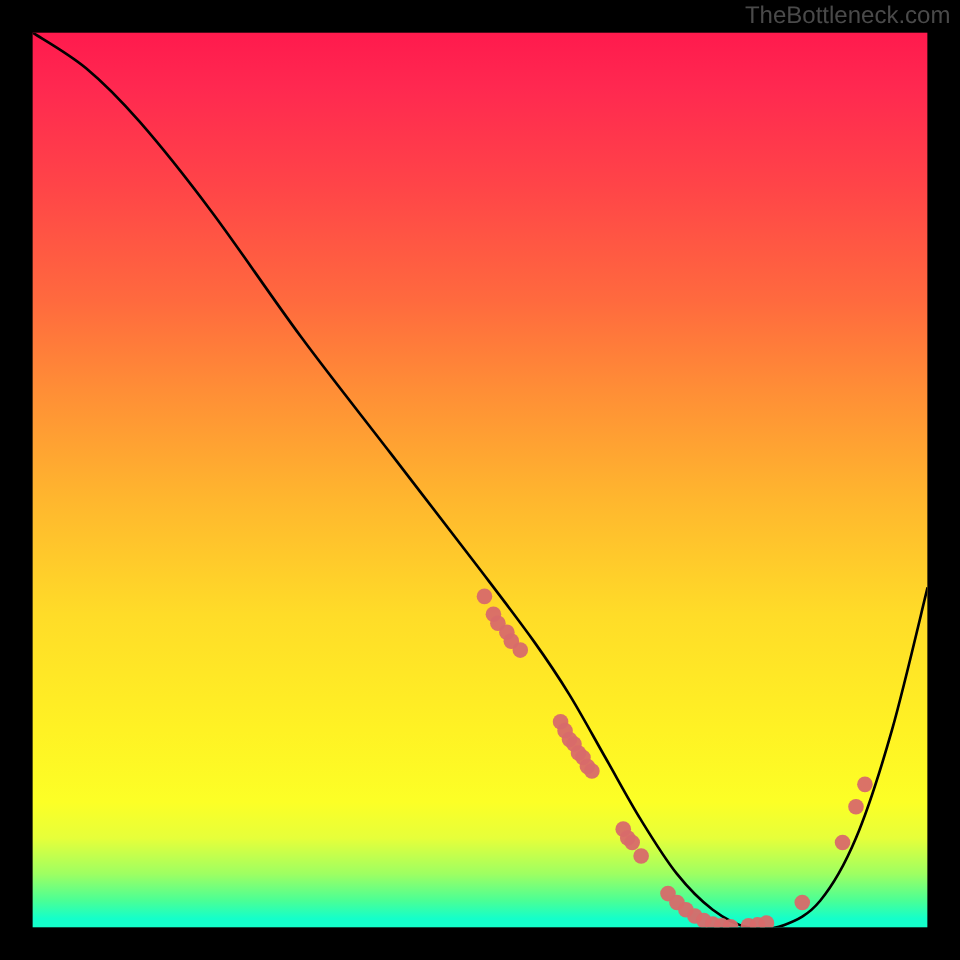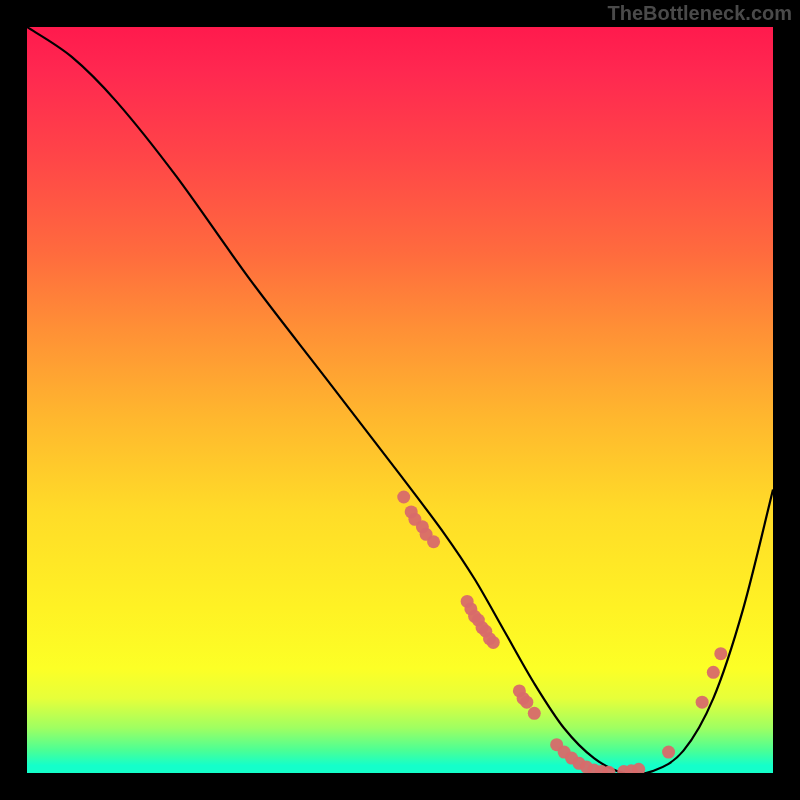--- a/index.html
+++ b/index.html
@@ -10,21 +10,21 @@
     position: relative;
     font-family: Arial, sans-serif;
     overflow: hidden;
   }
   .watermark {
     position: absolute;
     top: 2px;
     right: 8px;
     color: #4a4a4a;
     font-size: 20px;
-    font-weight: bold;
+    font-weight: normal;
     z-index: 10;
   }
   .plot-area {
     position: absolute;
     left: 27px;
     top: 27px;
     width: 746px;
     height: 746px;
     overflow: hidden;
   }

